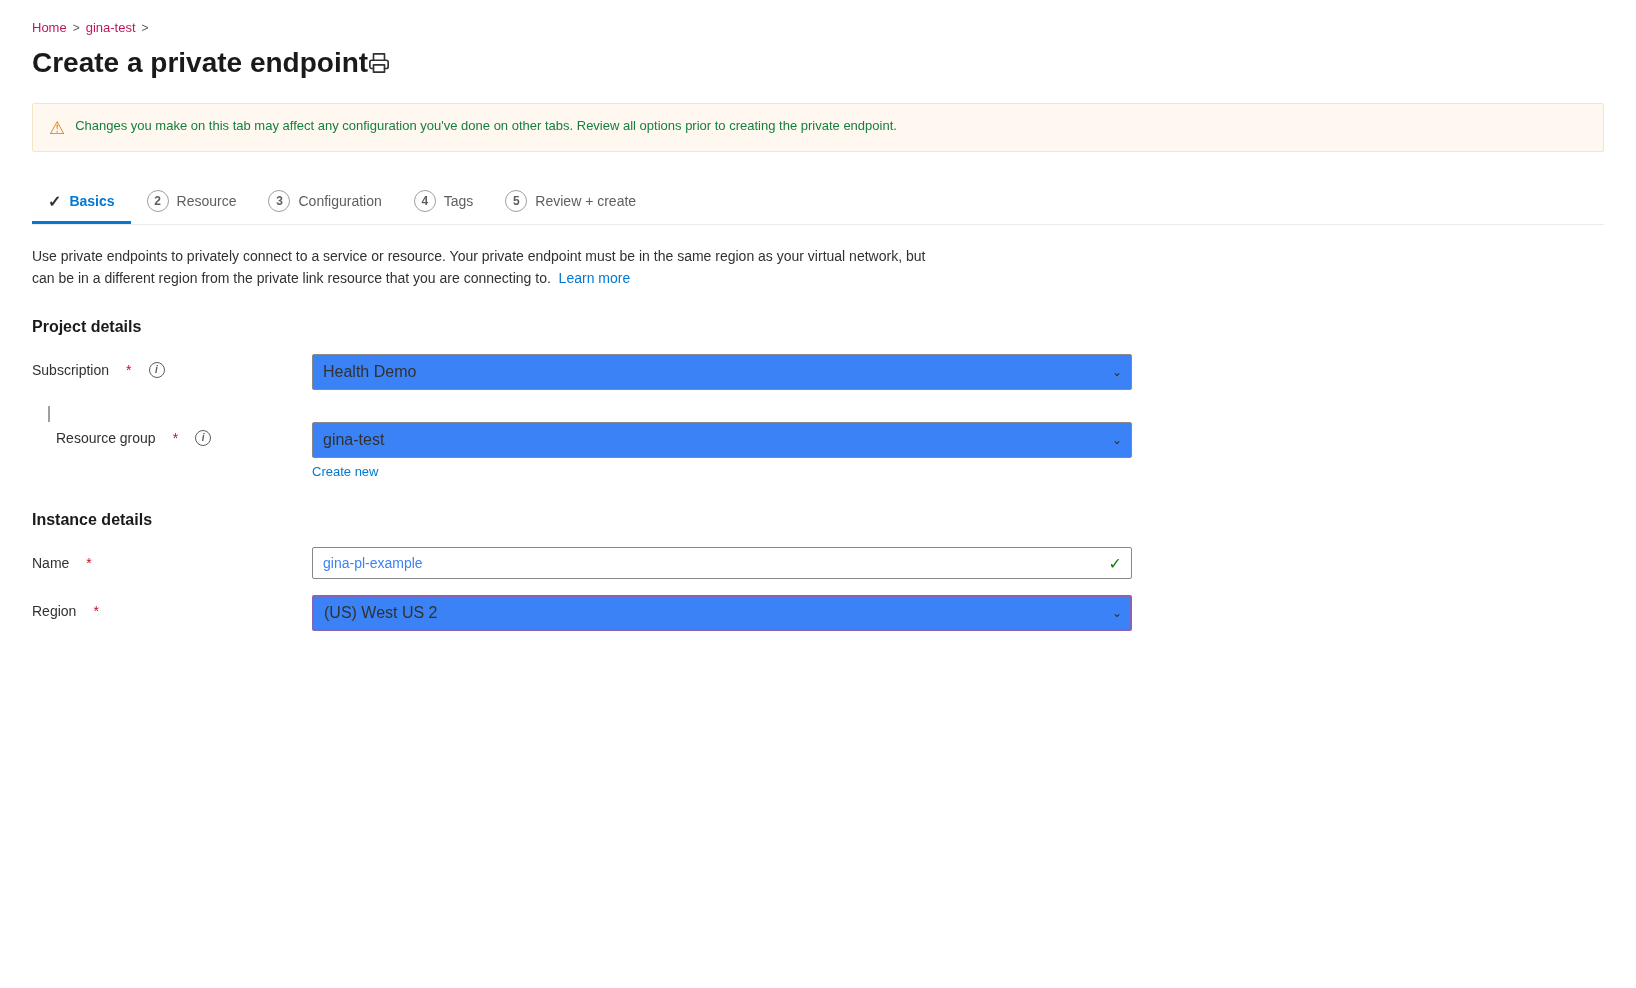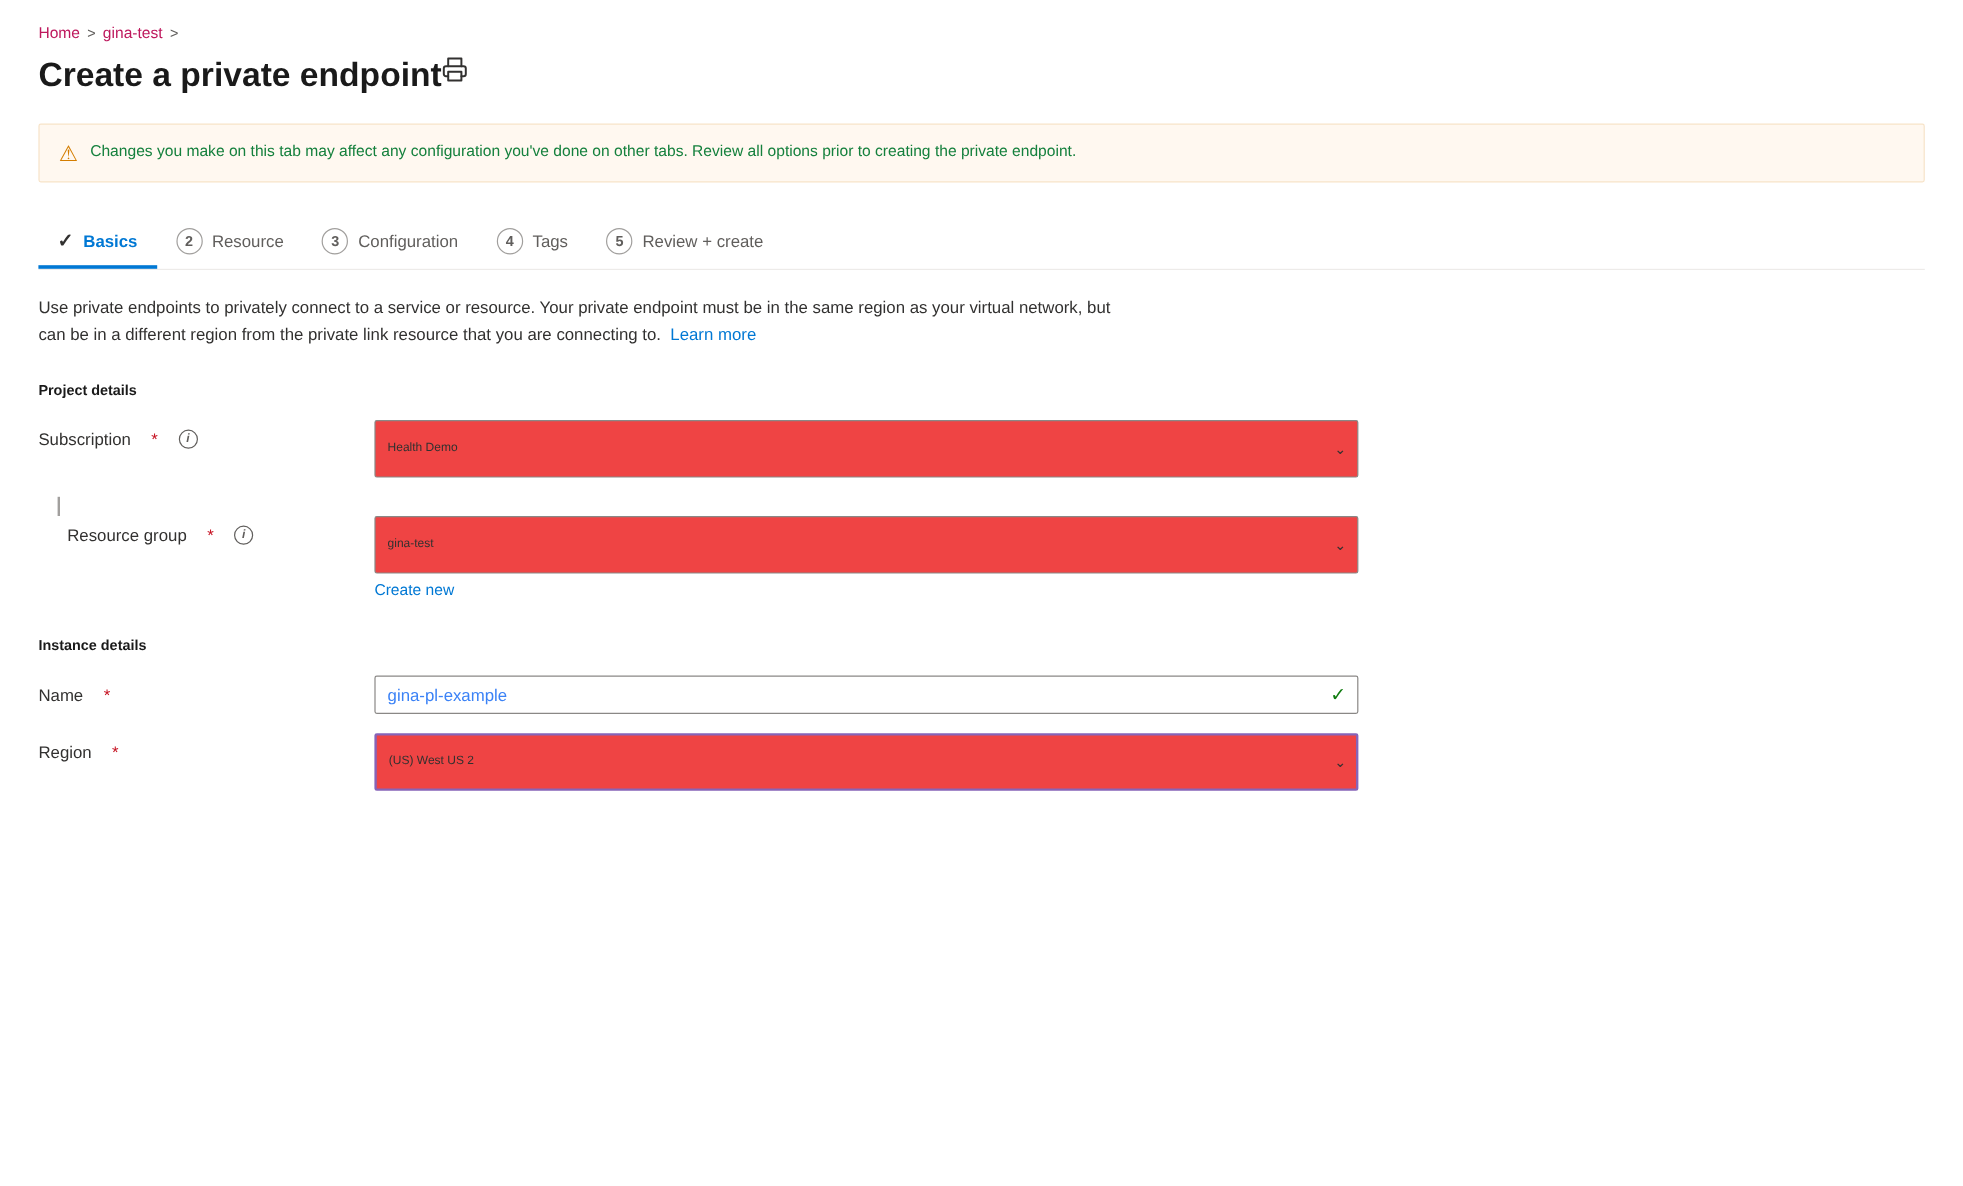--- a/index.html
+++ b/index.html
@@ -24,21 +24,21 @@
       text-decoration: none;
       cursor: pointer;
     }
     .breadcrumb-sep {
       color: #605e5c;
       font-size: 12px;
     }
 
     .page-header {
       display: flex;
-      align-items: flex-start;
+      align-items: center;
       margin-bottom: 24px;
     }
     .page-title {
       font-size: 28px;
       font-weight: 600;
       color: #1a1a1a;
     }
     .print-icon {
       font-size: 20px;
       color: #323130;
@@ -118,21 +118,21 @@
       margin-bottom: 28px;
       max-width: 900px;
     }
     .description a {
       color: #0078d4;
       text-decoration: none;
       cursor: pointer;
     }
 
     .section-title {
-      font-size: 12px;
+      font-size: 16px;
       font-weight: 700;
       color: #1a1a1a;
       margin-bottom: 18px;
     }
 
     .form-section {
       margin-bottom: 32px;
     }
 
     .form-row {
@@ -182,26 +182,26 @@
       padding-left: 24px;
     }
 
     .form-control-group {
       flex: 1;
       max-width: 820px;
     }
 
     .dropdown {
       width: 100%;
-      height: 48px;
+      height: 36px;
       border: 1px solid #8a8886;
       border-radius: 2px;
-      background: #ef4444;
+      background: #3b82f6;
       padding: 0 32px 0 10px;
-      font-size: 10px;
+      font-size: 16px;
       color: #323130;
       appearance: none;
       cursor: pointer;
       position: relative;
     }
 
     .dropdown-wrapper {
       position: relative;
       width: 100%;
     }

